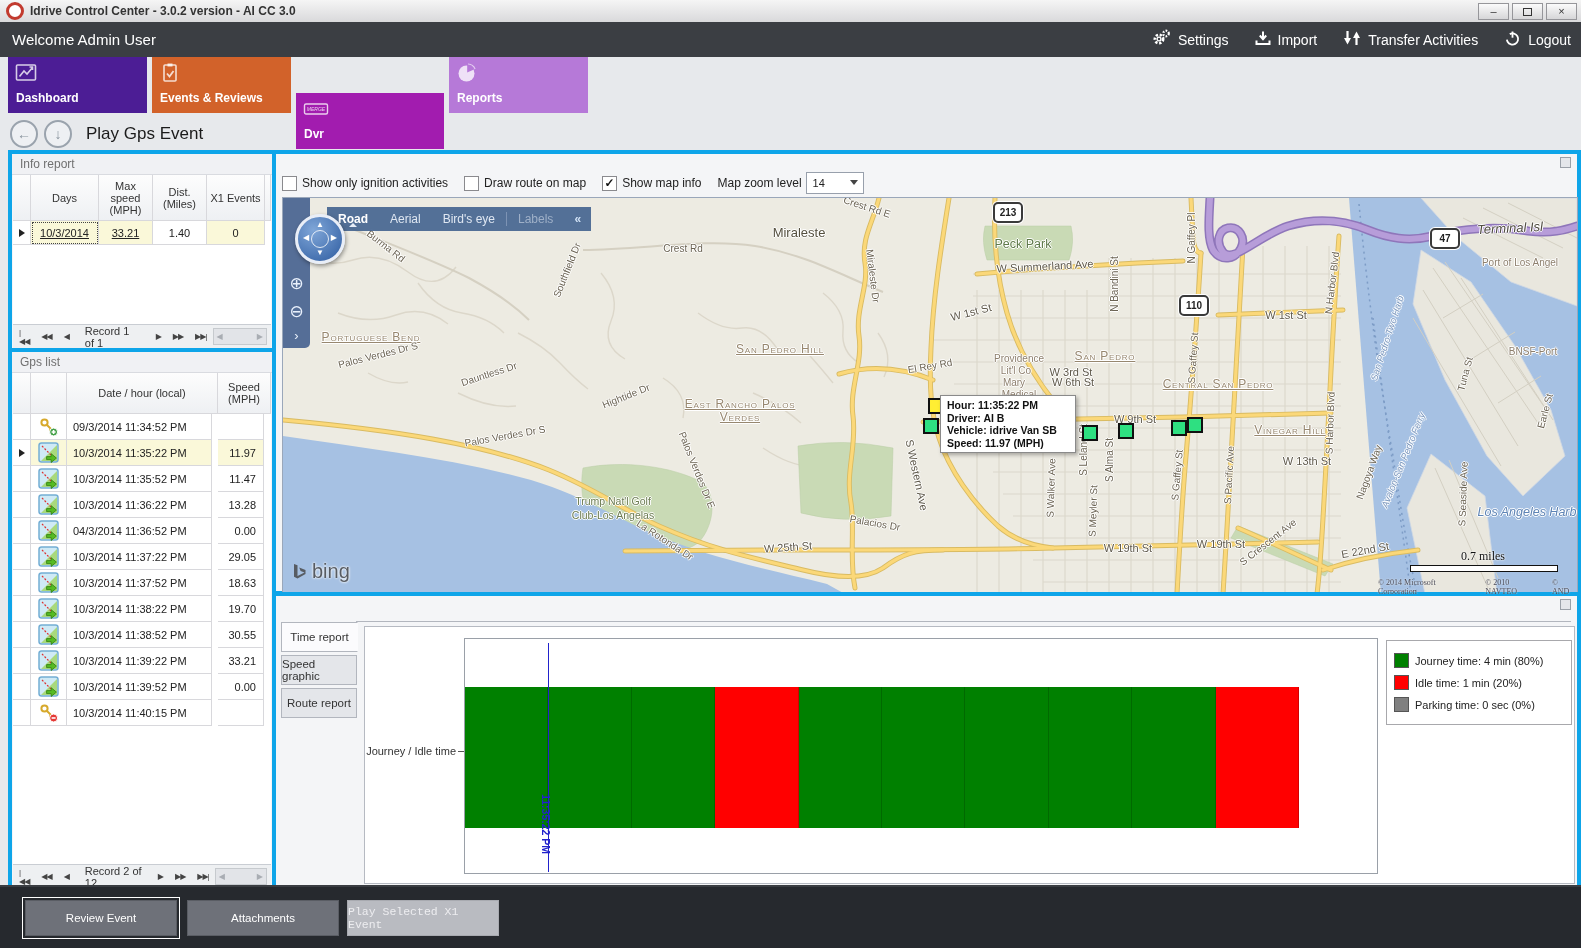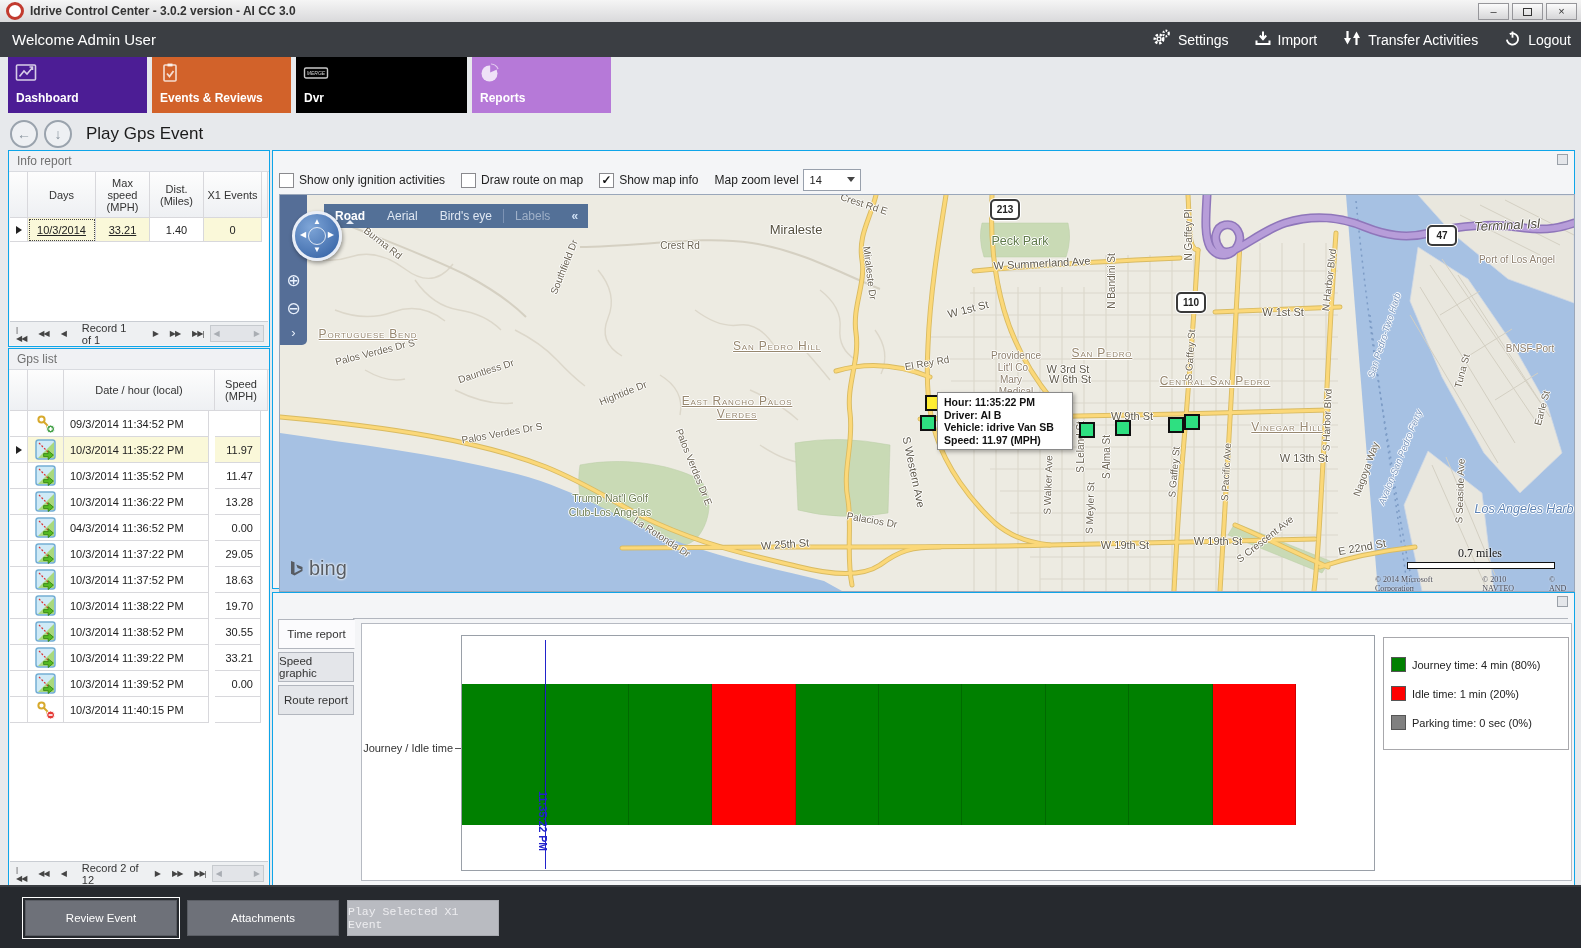--- a/index.html
+++ b/index.html
@@ -20,21 +20,21 @@
   #navtabs{position:absolute;left:8px;top:57px;height:56px;display:flex;gap:5px;}
   .tile{position:relative;width:139px;height:56px;color:#fff;cursor:pointer;}
   .tile.sel::before{content:"";position:absolute;left:0;right:0;top:-3px;height:3px;background:#cfd2d6;}
   .tile .tlabel{position:absolute;left:8px;bottom:8px;font-size:12px;font-weight:bold;}
   .tile .ticon{position:absolute;left:7px;top:5px;width:22px;height:22px;}
   
   #subheader{position:absolute;left:10px;top:119px;height:30px;display:flex;align-items:center;gap:6px;}
   .circbtn{width:24px;height:24px;border:2px solid #9aa3ad;border-radius:50%;color:#8a949e;display:flex;align-items:center;justify-content:center;font-size:14px;font-weight:bold;background:#eef0f3;cursor:pointer;}
   #page-title{font-size:17px;color:#1b1b1b;margin-left:8px;}
   
-  .panel{position:absolute;background:#f4f5f7;border:1px solid #0ea5e9;}
+  .panel{position:absolute;background:#f4f5f7;border:4px solid #0ea5e9;}
   .ptitle{height:20px;line-height:20px;padding-left:8px;font-size:12px;color:#707070;background:#f0f1f4;border-bottom:1px solid #d9dbe0;}
   
   .grid-table{position:absolute;background:#fff;}
   .gcell{position:absolute;border-right:1px solid #d8d8dc;border-bottom:1px solid #d8d8dc;font-size:11px;color:#222;display:flex;align-items:center;justify-content:center;text-align:center;background:#fff;box-sizing:border-box;}
   .ghead{background:linear-gradient(#fdfdfd,#eef0f3);color:#333;}
   .rowsel-mark{width:0;height:0;border-left:6px solid #222;border-top:4px solid transparent;border-bottom:4px solid transparent;}
   .ylw{background:#faf8d9 !important;}
   .linkish{text-decoration:underline;}
   .focusdot{outline:1px dotted #444;outline-offset:-2px;}
   
@@ -89,21 +89,21 @@
   #chart-pageline{position:absolute;left:80px;top:25px;right:6px;height:1px;background:#b2b6be;}
   #chart-outer{position:absolute;left:88px;top:30px;width:1209px;height:256px;background:#fff;border:1px solid #b6bac2;}
   #chart-plot{position:absolute;left:188px;top:42px;width:912px;height:234px;border:1px solid #9aa0a8;background:#fff;}
   #chart-bar{position:absolute;left:189px;top:91px;width:834px;height:141px;display:flex;}
   .seg{height:100%;flex:1;border-right:1px solid rgba(0,0,0,.18);box-sizing:border-box;}
   #cursor-line{position:absolute;left:272px;top:47px;width:1px;height:229px;background:#2222cc;z-index:3;}
   #cursor-label{position:absolute;left:276px;top:198px;color:#2222cc;font-size:10.5px;font-weight:bold;transform:rotate(90deg);transform-origin:0 0;white-space:nowrap;z-index:3;}
   #ylabel{position:absolute;left:58px;top:149px;width:122px;text-align:right;font-size:11px;color:#333;}
   #ytick{position:absolute;left:182px;top:155px;width:6px;height:1px;background:#555;}
   #legend{position:absolute;left:1110px;top:44px;width:170px;background:#fff;border:1px solid #a8a8ac;padding:5px 7px;z-index:2;}
-  .lrow{display:flex;align-items:center;gap:6px;font-size:11px;color:#222;margin:14px 0;}
+  .lrow{display:flex;align-items:center;gap:6px;font-size:11px;color:#222;margin:7px 0;}
   .lsw{width:13px;height:13px;border:1px solid #555;flex:none;}
   
   #footer{position:absolute;left:0;top:885px;width:1581px;height:63px;background:#26292e;border-top:2px solid #3a3d42;}
   .fbtn{position:absolute;top:13px;width:150px;height:34px;background:#6e7179;color:#fff;font-size:11.5px;display:flex;align-items:center;justify-content:center;cursor:pointer;border:1px solid #5a5d64;}
   .fbtn.focused{outline:1px solid #fff;outline-offset:2px;}
   .fbtn.disabled{background:#b9bbc1;color:#ededf0;border-color:#a8aab0;}
 </style>
 </head>
 <body>
 
@@ -167,21 +167,21 @@
         <span class="tlabel">Dashboard</span>
       </div>
       <div class="tile" style="background: rgb(210, 98, 42);">
         <span class="ticon"><svg width="22" height="22" viewBox="0 0 22 22">
             <rect x="5" y="3" width="12" height="16" rx="1" fill="none" stroke="rgba(255,255,255,.78)" stroke-width="1.6"></rect>
             <rect x="8.5" y="1.5" width="5" height="3" fill="rgba(255,255,255,.78)"></rect>
             <path d="M8 11.5 l2.5 3 4-5.5" fill="none" stroke="rgba(255,255,255,.78)" stroke-width="1.8"></path>
           </svg></span>
         <span class="tlabel">Events &amp; Reviews</span>
       </div>
-      <div class="tile" style="width: 171px; background: #000000;">
+      <div class="tile" style="width: 148px; background: #a21caf; margin-top: 36px;">
         <span class="ticon"><svg width="26" height="22" viewBox="0 0 26 22">
             <rect x="1.5" y="6" width="23" height="10" rx="1.5" fill="none" stroke="rgba(255,255,255,.78)" stroke-width="1.4"></rect>
             <text x="13" y="13.4" font-size="5" font-family="Liberation Sans,sans-serif" font-style="italic" fill="rgba(255,255,255,.78)" text-anchor="middle">MERGE</text>
           </svg></span>
         <span class="tlabel">Dvr</span>
       </div>
       <div class="tile" style="background: rgb(182, 121, 216);">
         <span class="ticon"><svg width="22" height="22" viewBox="0 0 22 22">
             <circle cx="10.5" cy="11.5" r="8" fill="rgba(255,255,255,.78)"></circle>
             <path d="M12 10 L12 1.5 A8.5 8.5 0 0 1 19.6 6.8 Z" fill="rgba(255,255,255,.78)" opacity=".8"></path>

